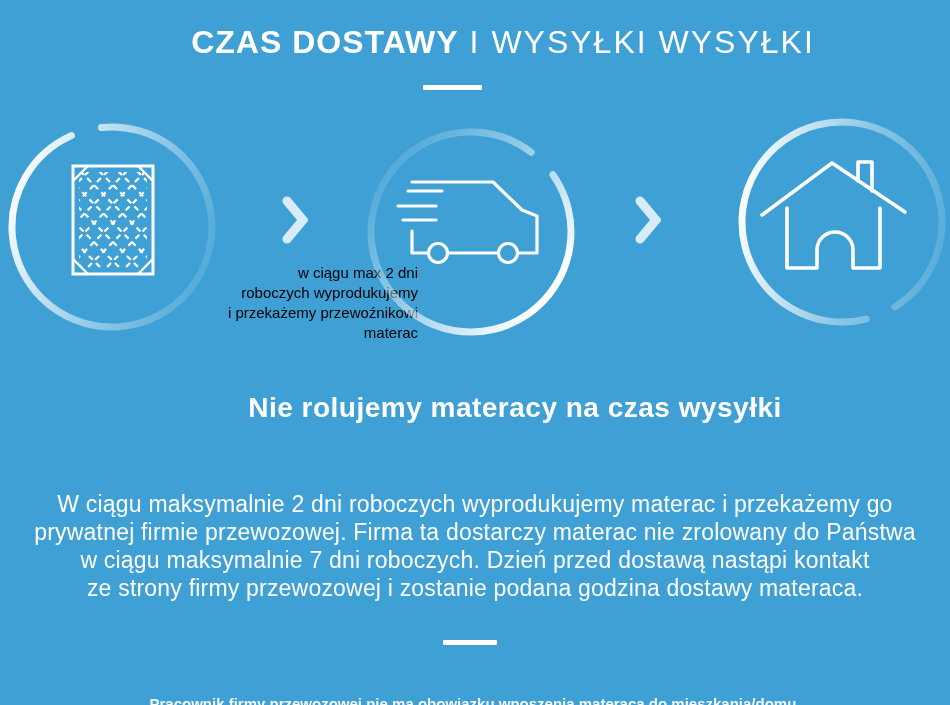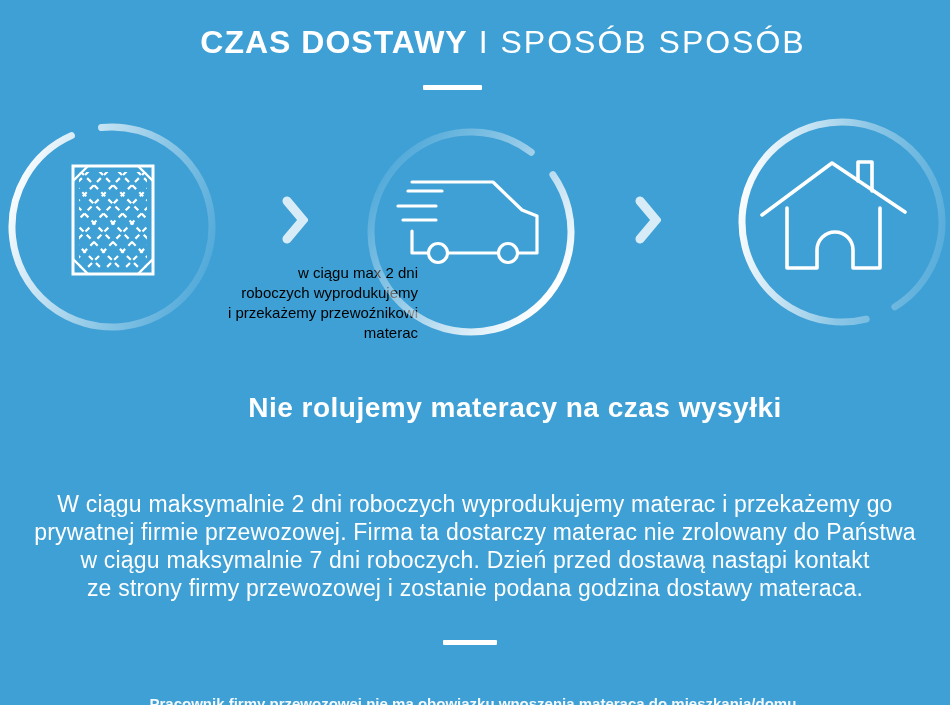--- a/index.html
+++ b/index.html
@@ -54,21 +54,21 @@
     text-align:center;font-size:15px;font-weight:700;color:#f4fafd;margin-top:13px;
   }
 </style>
 </head>
 <body>
 
 <div class="stage">
 
   <div class="title">
     <span class="bold">CZAS DOSTAWY</span>
-    <span class="light">I SPOSÓB SPOSÓB</span>
+    <span class="light">I WYSYŁKI WYSYŁKI</span>
   </div>
   <div class="divider top"></div>
 
   <svg class="abs" style="left:2px;top:117px" width="220" height="220" viewBox="0 0 220 220">
     <defs>
       <linearGradient id="g1" x1="0.75" y1="0" x2="0.25" y2="1">
         <stop offset="0" stop-color="#fff" stop-opacity="1"></stop>
         <stop offset="0.55" stop-color="#fff" stop-opacity="0.45"></stop>
         <stop offset="1" stop-color="#fff" stop-opacity="0.08"></stop>
       </linearGradient>

